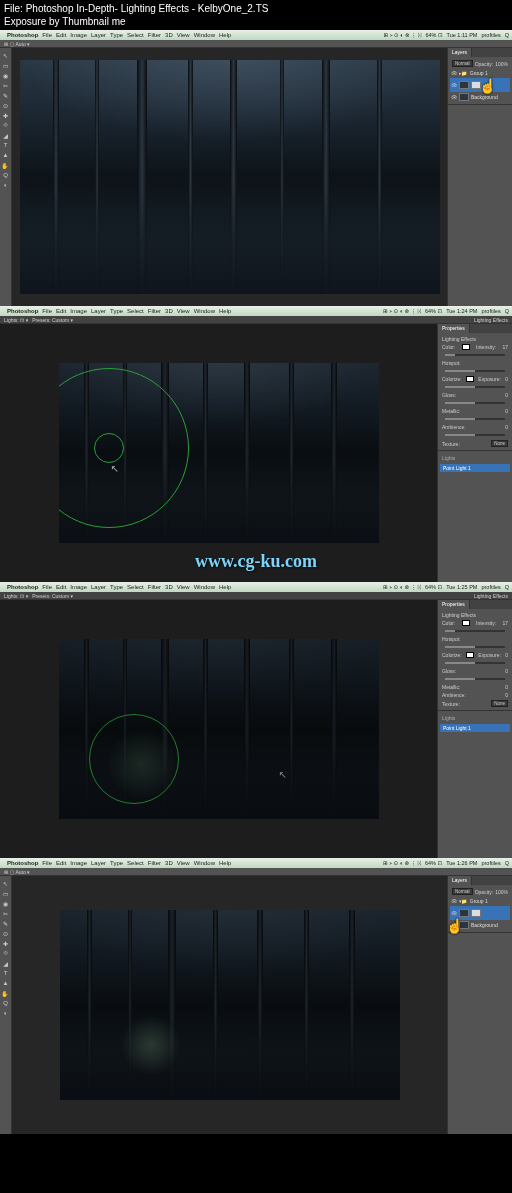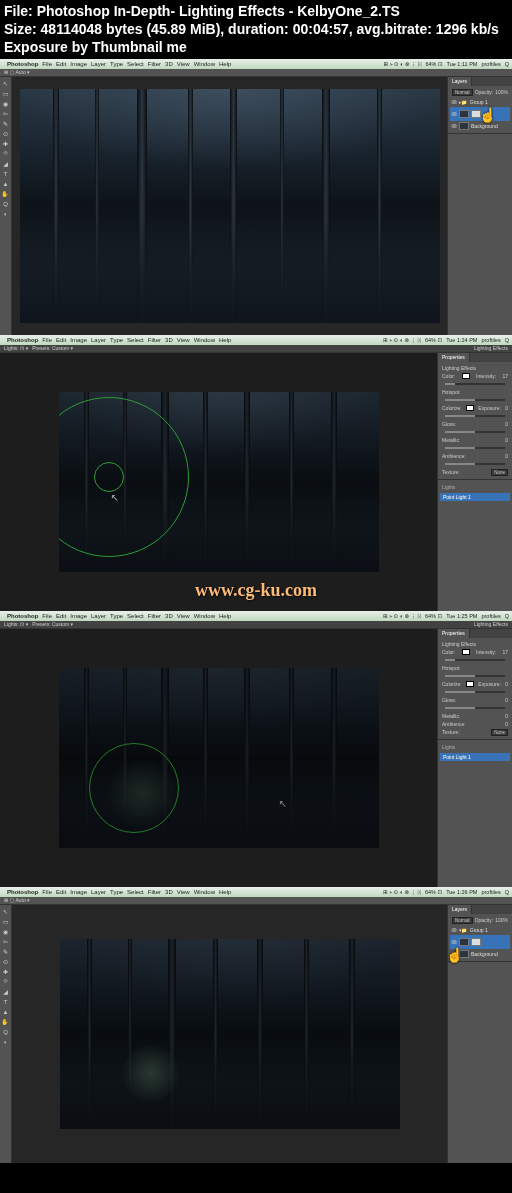--- a/index.html
+++ b/index.html
@@ -1,17 +1,17 @@
 <!DOCTYPE html>
 <html><head>
 <meta charset="utf-8">
 <style>
 * { margin: 0; padding: 0; box-sizing: border-box; }
 body { background: #000; width: 512px; font-family: Arial, sans-serif; font-size: 7px; color: #ccc; }
-.info-header { background: #000; color: #fff; padding: 2px 4px; font-size: 14px; font-weight: bold; line-height: 1.3; }
+.info-header { background: #000; color: #fff; padding: 2px 4px; font-size: 10px; font-weight: normal; line-height: 1.3; }
 .info-header div { white-space: nowrap; }
 .ps-screenshot { position: relative; background: #535353; width: 100%; }
 .mac-menubar { background: linear-gradient(#e8f0e8, #c0d8c0); height: 10px; display: flex; align-items: center; font-size: 6px; color: #222; padding: 0 3px; justify-content: space-between; }
 .mac-menubar .left, .mac-menubar .right { display: flex; gap: 4px; align-items: center; }
 .mac-menubar .right { font-size: 5.5px; }
 .mac-menubar span { white-space: nowrap; }
 .apple-icon { font-size: 7px; }
 .options-bar { background: #535353; height: 8px; border-bottom: 1px solid #333; display: flex; align-items: center; padding: 0 4px; font-size: 5px; gap: 4px; }
 .options-bar.light { background: #424242; }
 .workspace { display: flex; background: #535353; position: relative; }
@@ -34,32 +34,31 @@
 .layer-row { display: flex; align-items: center; gap: 2px; padding: 1px; height: 10px; }
 .layer-row.selected { background: #3873b8; }
 .layer-thumb { width: 10px; height: 8px; background: #2a3540; border: 1px solid #777; }
 .layer-thumb.white { background: #ddd; }
 .layer-name { font-size: 5px; color: #ddd; }
 .eye-icon { width: 6px; font-size: 5px; }
 .prop-row { display: flex; align-items: center; justify-content: space-between; padding: 1px 2px; font-size: 5px; color: #ccc; min-height: 8px; }
 .prop-slider { flex: 1; height: 2px; background: #333; margin: 0 3px; position: relative; }
 .prop-slider-fill { height: 100%; background: #888; }
 .prop-select { background: #3a3a3a; padding: 0 2px; font-size: 4.5px; border: 1px solid #222; }
-.watermark { position: absolute; bottom: 10px; left: 50%; transform: translateX(-50%); color: #fdba74; font-size: 18px; font-weight: bold; font-family: Georgia, serif; text-shadow: 1px 1px 2px rgba(0,0,0,0.8); z-index: 100; }
+.watermark { position: absolute; bottom: 10px; left: 50%; transform: translateX(-50%); color: #7dd3fc; font-size: 18px; font-weight: bold; font-family: Georgia, serif; text-shadow: 1px 1px 2px rgba(0,0,0,0.8); z-index: 100; }
 .lights-panel { background: #535353; padding: 2px; }
 .lights-header { font-size: 5px; color: #aaa; padding: 2px; }
 .light-item { background: #3873b8; padding: 1px 3px; font-size: 5px; color: #fff; margin-top: 1px; }
 .hand-cursor { position: absolute; font-size: 14px; color: #fff; filter: drop-shadow(0 0 1px #000); z-index: 50; }
 </style>
 </head>
 <body>
 
 <div class="info-header">
   <div>File: Photoshop In-Depth- Lighting Effects - KelbyOne_2.TS</div>
-  <div>Size: 48114048 bytes (45.89 MiB), duration: 00:04:57, avg.bitrate: 1296 kb/s</div>
   <div>Exposure by Thumbnail me</div>
 </div>
 
 <div class="ps-screenshot">
   <div class="mac-menubar">
     <div class="left">
       <span class="apple-icon"></span>
       <span style="font-weight:bold">Photoshop</span>
       <span>File</span>
       <span>Edit</span>

